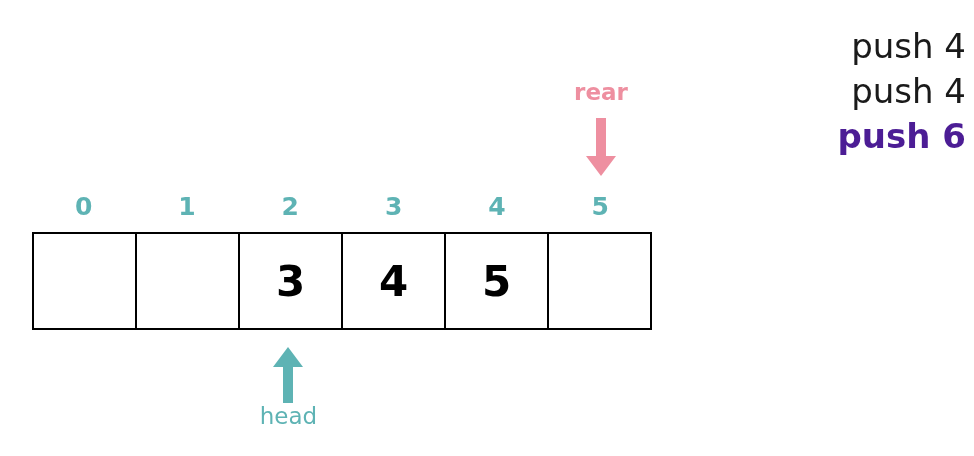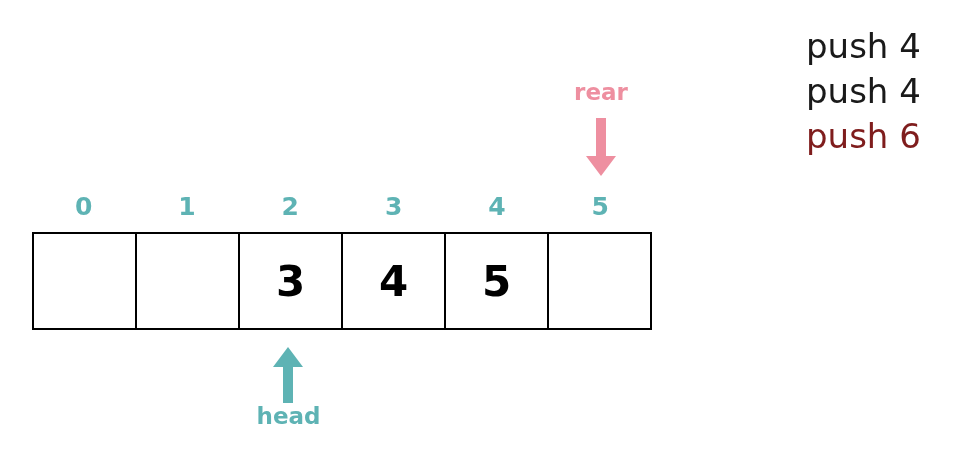--- a/index.html
+++ b/index.html
@@ -113,42 +113,43 @@
     width: 115px;
     height: 56px;
   }
   .head-label {
     position: absolute;
     left: 0;
     top: 54px;
     width: 115px;
     text-align: center;
     font-size: 23px;
-    font-weight: bold;
+    font-weight: normal;
     color: #5EB3B4;
     line-height: 30px;
   }
 
   
   .ops {
     position: absolute;
     left: 806px;
     top: 24px;
     width: 160px;
+    text-align: right;
   }
   .op-line {
     font-size: 34px;
     line-height: 45px;
     color: #1a1a1a;
     white-space: nowrap;
     font-weight: normal;
   }
   .op-line.highlight {
-    color: #7f1d1d;
-    font-weight: normal;
+    color: #4c1d95;
+    font-weight: bold;
   }
 </style>
 </head>
 <body>
 
 <div id="stage">
 
   <div class="index-row">
     <div class="index-cell">0</div>
     <div class="index-cell">1</div>

